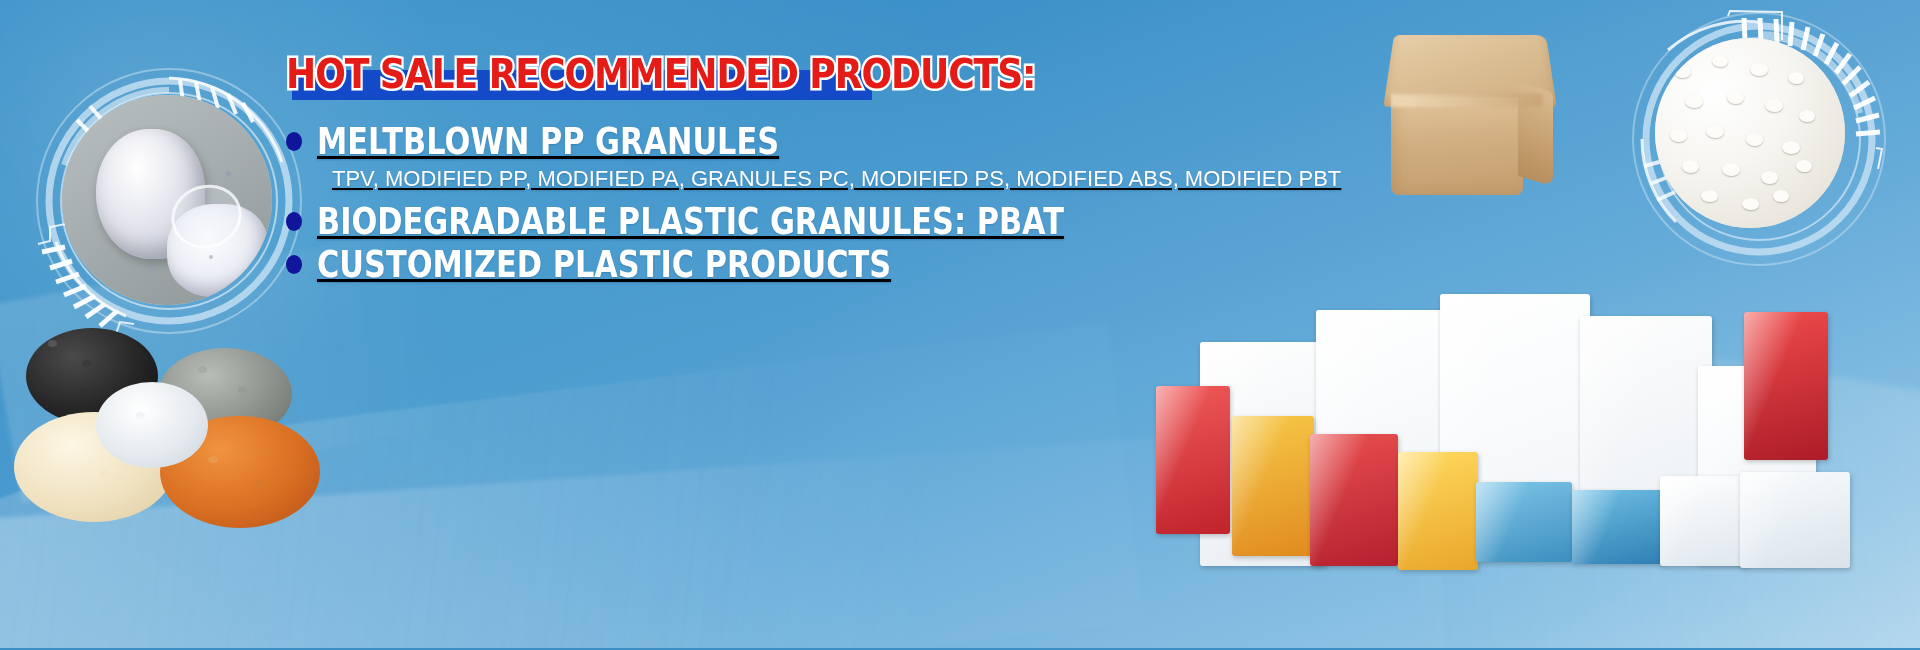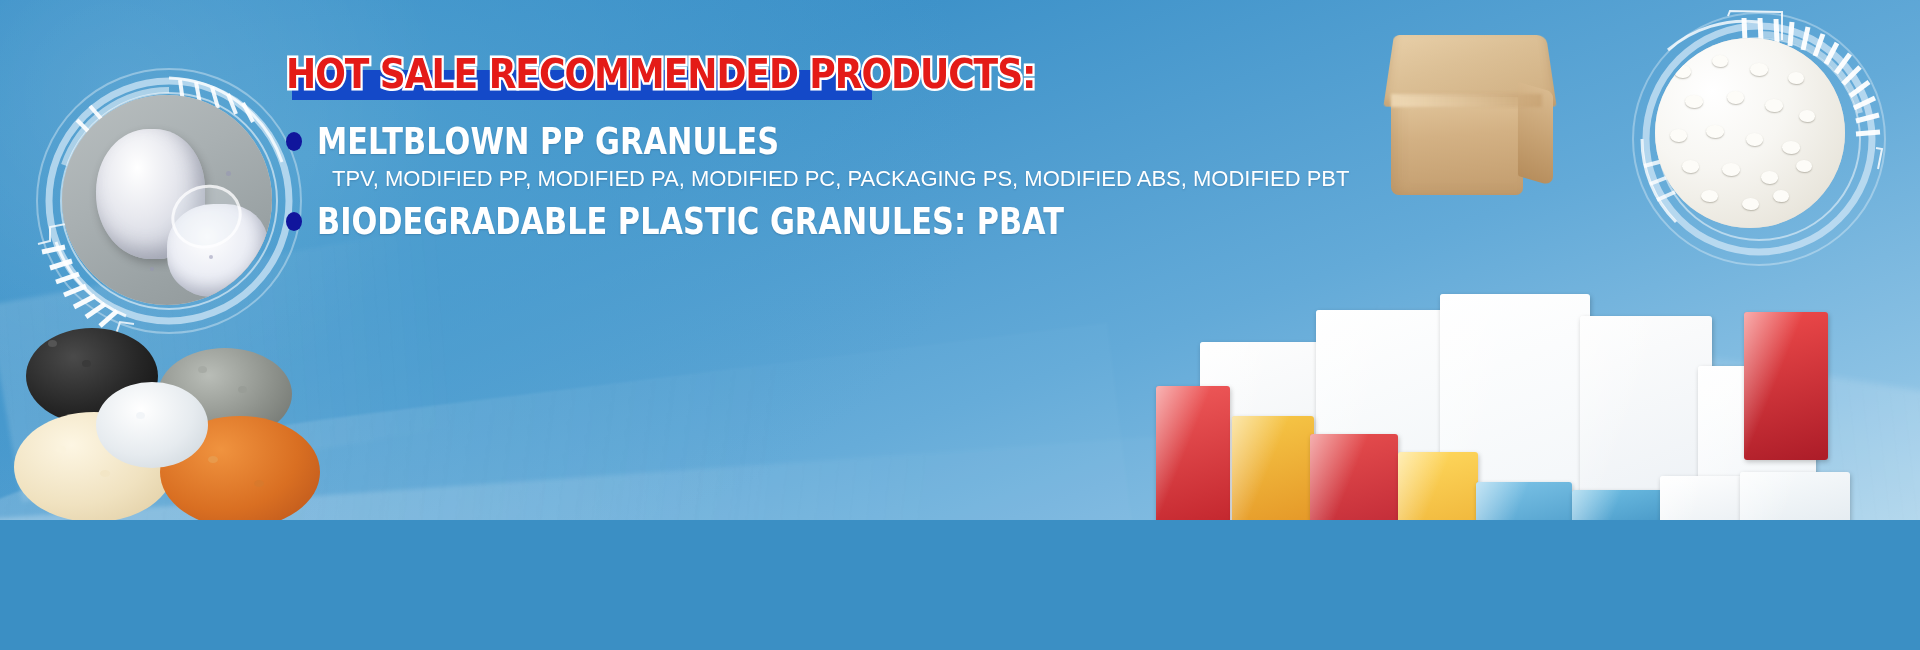--- a/index.html
+++ b/index.html
@@ -4,21 +4,21 @@
 <style>
   * { margin:0; padding:0; box-sizing:border-box; }
   html,body { width:1920px; height:650px; overflow:hidden; }
   body {
     font-family:"Liberation Sans", sans-serif;
     background:#3b8fc4;
   }
 
   .banner{
     position:relative;
-    width:1920px; height:520px;
+    width:1920px; height:648px;
     overflow:hidden;
     background:
       radial-gradient(ellipse 1100px 700px at 16% 30%, #4e9fd0 0%, rgba(78,159,208,0) 62%),
       linear-gradient(160deg, #2f88c4 0%, #3e92c9 28%, #63aad8 62%, #8cc2e4 88%, #a7d1ea 100%);
   }
 
   
   .sweep{ position:absolute; pointer-events:none; }
   .sweep-a{
     left:-120px; top:398px; width:1250px; height:300px;
@@ -159,21 +159,21 @@
     font-family:"DejaVu Sans", sans-serif;
     font-weight:bold; font-size:41px; line-height:56px;
     letter-spacing:-1.2px;
     color:#e41b17;
     -webkit-text-stroke:5px #ffffff;
     paint-order:stroke fill;
     white-space:nowrap;
     transform:scaleX(0.88); transform-origin:left center;
   }
 
-  .list{ margin-top:12px; }
+  .list{ margin-top:12px;text-decoration:underline; }
   .li{ display:flex; align-items:flex-start; }
   .dot{
     flex:0 0 auto;
     width:16px; height:19px; border-radius:50%;
     background:#10159c;
     margin-top:12px; margin-right:15px;
   }
   .dot.invisible{ background:transparent; }
   .txt{
     font-family:"DejaVu Sans", sans-serif;
@@ -387,26 +387,30 @@
       <div class="headline">HOT SALE RECOMMENDED PRODUCTS:</div>
     </div>
 
     <div class="list">
 
       <div class="li">
         <span class="dot"></span>
         <span class="txt lvl1">MELTBLOWN PP GRANULES</span>
       </div>
 
-      <div class="sub">TPV, MODIFIED PP, MODIFIED PA, MODIFIED PC, PACKAGING PS, MODIFIED ABS, MODIFIED PBT</div>
+      <div class="sub">TPV, MODIFIED PP, MODIFIED PA, GRANULES PC, MODIFIED PS, MODIFIED ABS, MODIFIED PBT</div>
 
       <div class="li grp3">
         <span class="dot"></span>
         <span class="txt lvl1">BIODEGRADABLE PLASTIC GRANULES: PBAT</span>
       </div>
 
 
 
+      <div class="li">
+        <span class="dot"></span>
+        <span class="txt lvl1">CUSTOMIZED PLASTIC PRODUCTS</span>
+      </div>
 
     </div>
   </div>
 
 </div>
 
 </body></html>

